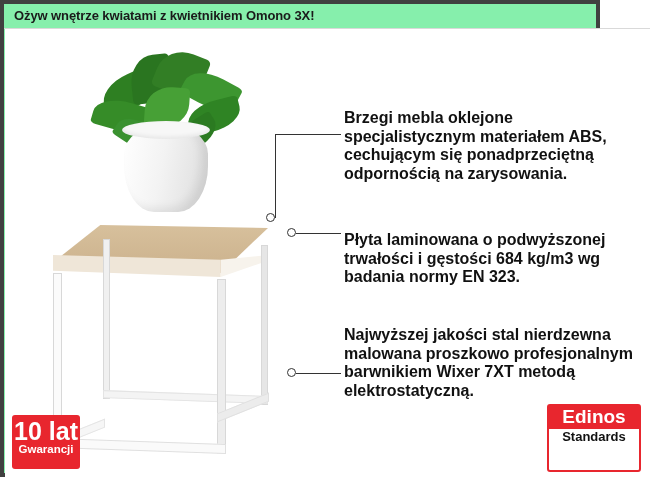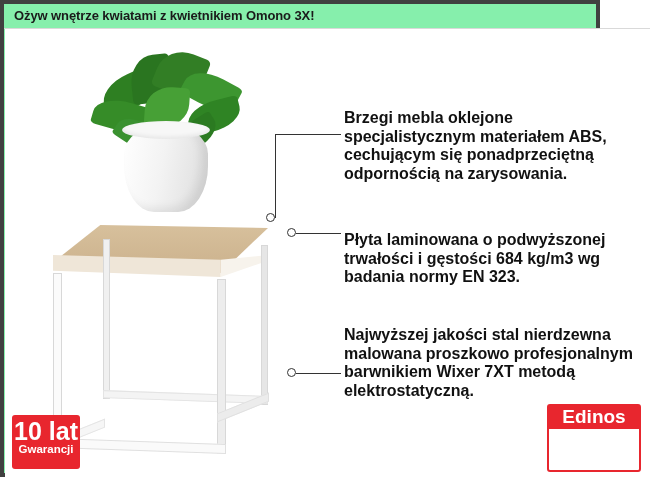--- a/index.html
+++ b/index.html
@@ -340,15 +340,16 @@
   <div class="callout-dot" style="left:283px; top:364px;"></div>
   <div class="callout-line" style="left:292px; top:369px; width:45px;"></div>
 
   <div class="warranty">
     <span class="big">10 lat</span>
     <span class="small">Gwarancji</span>
   </div>
 
   <div class="edinos">
     <div class="e-top">Edinos</div>
+    <div class="e-bot">Standards</div>
   </div>
 
 </div>
 
 </body></html>

